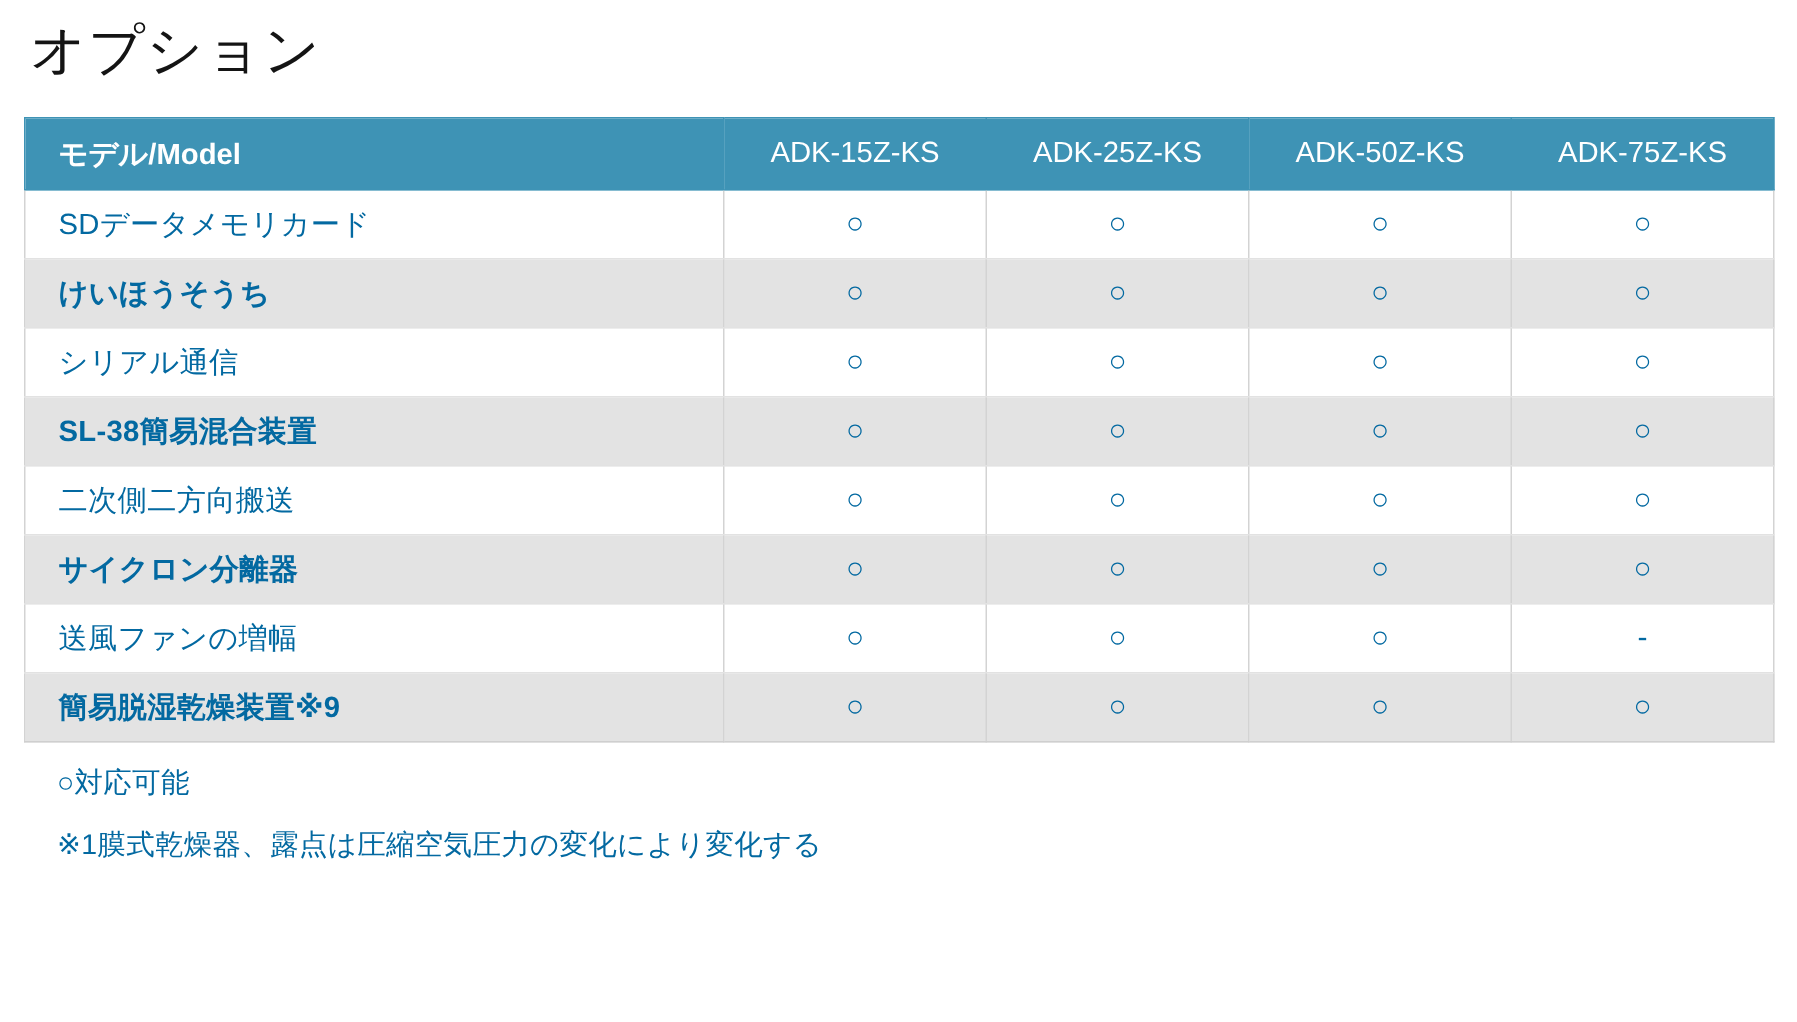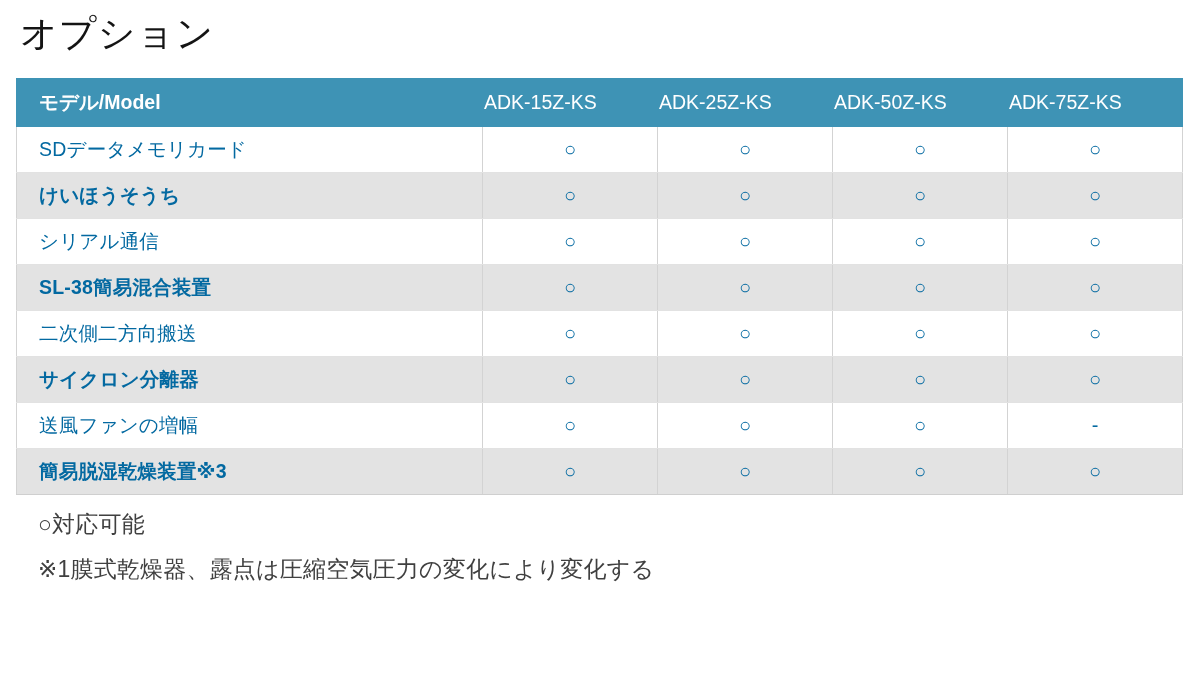--- a/index.html
+++ b/index.html
@@ -46,21 +46,21 @@
     height: 45px;
     vertical-align: middle;
     border: 1px solid #3e93b5;
   }
   thead th.label-head {
     text-align: left;
     padding-left: 22px;
     font-weight: bold;
   }
   thead th.model-head {
-    text-align: left;
+    text-align: center;
   }
   tbody td {
     height: 43px;
     vertical-align: middle;
     border-left: 1px solid #d3d3d3;
     border-right: 1px solid #d3d3d3;
     border-top: 1px solid #e2e2e2;
     border-bottom: 1px solid #e2e2e2;
     font-size: 19.5px;
     color: #0369a1;
@@ -74,22 +74,22 @@
     text-align: center;
     font-size: 20px;
   }
   tbody tr.row-white td { background: #ffffff; }
   tbody tr.row-gray td { background: #e3e3e3; font-weight: bold; }
   tbody tr:last-child td { border-bottom: 1px solid #cfcfcf; }
   .notes {
     margin: 18px 0 0 22px;
   }
   .note-line {
-    font-size: 23px;
-    color: #404040;
+    font-size: 19px;
+    color: #0369a1;
     line-height: 1.0;
     margin-bottom: 22px;
     letter-spacing: 0.2px;
   }
 </style>
 </head>
 <body>
 
 <div class="page">
 
@@ -156,21 +156,21 @@
         <td class="mark-cell">○</td>
       </tr>
       <tr class="row-white">
         <td class="label-cell">送風ファンの増幅</td>
         <td class="mark-cell">○</td>
         <td class="mark-cell">○</td>
         <td class="mark-cell">○</td>
         <td class="mark-cell">-</td>
       </tr>
       <tr class="row-gray">
-        <td class="label-cell">簡易脱湿乾燥装置※3</td>
+        <td class="label-cell">簡易脱湿乾燥装置※9</td>
         <td class="mark-cell">○</td>
         <td class="mark-cell">○</td>
         <td class="mark-cell">○</td>
         <td class="mark-cell">○</td>
       </tr>
     </tbody>
   </table>
 
   <div class="notes">
     <div class="note-line">○対応可能</div>

